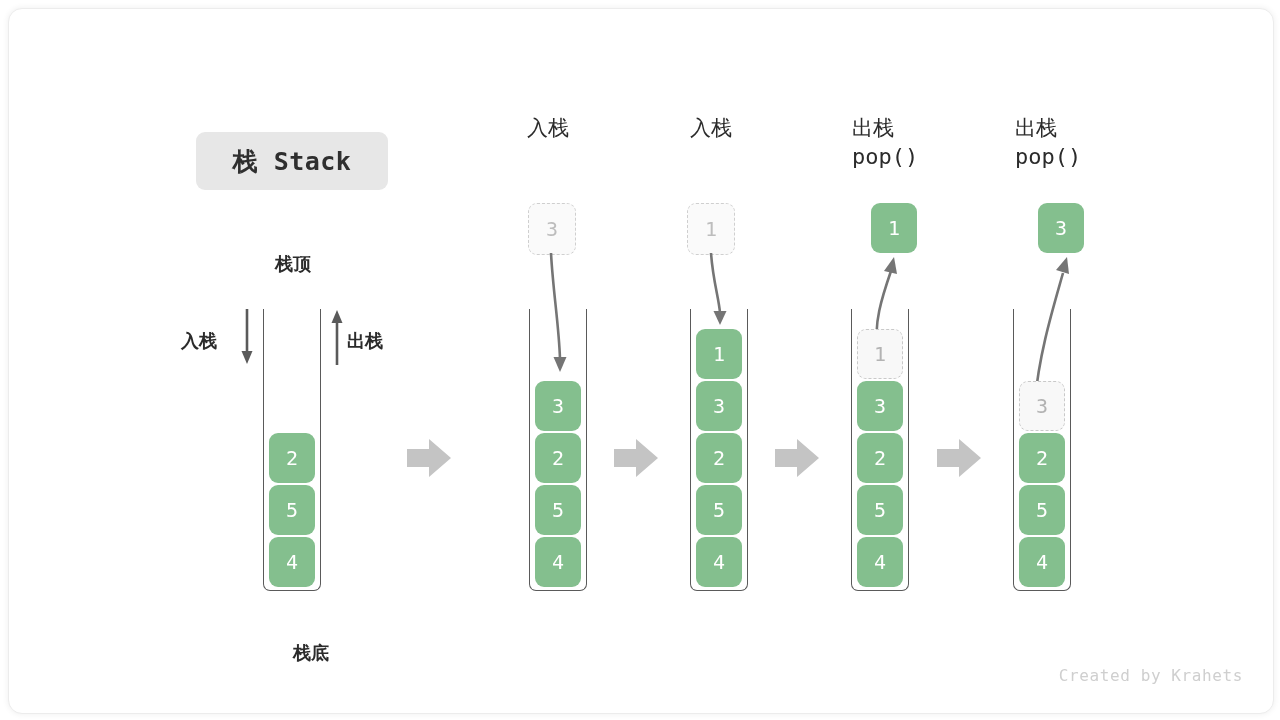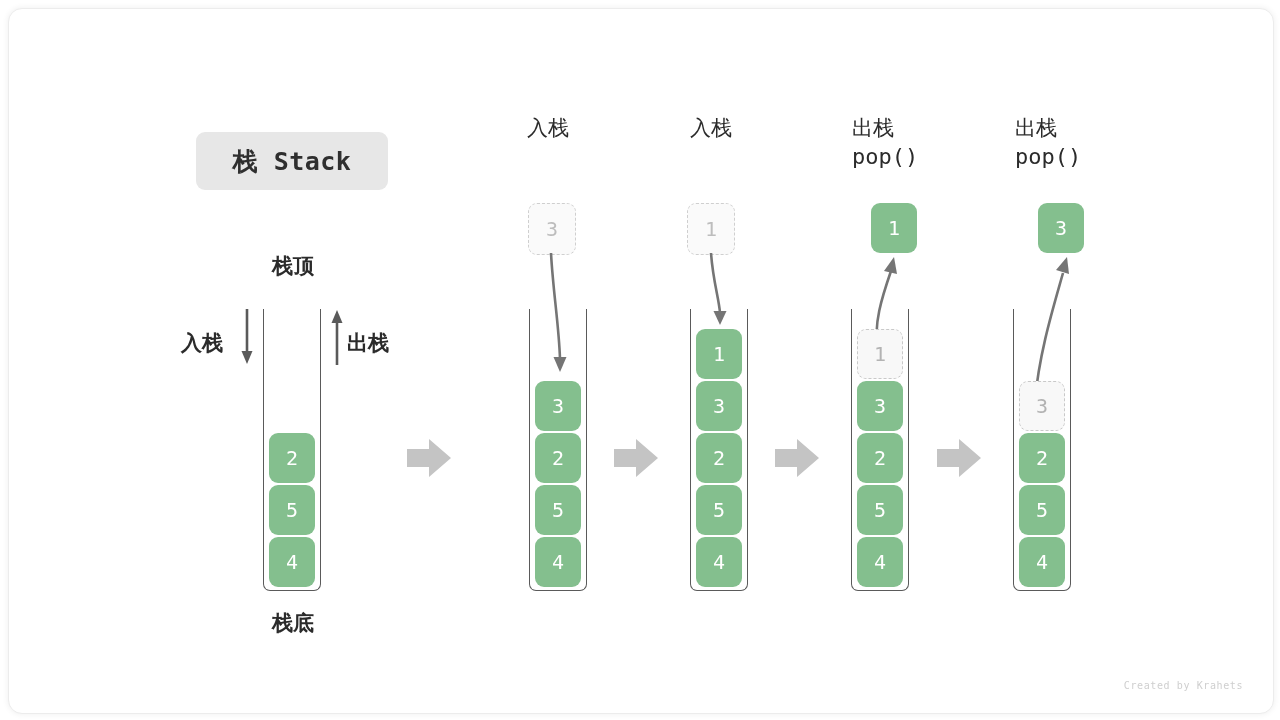--- a/index.html
+++ b/index.html
@@ -26,21 +26,21 @@
     background:#e7e7e7;border-radius:9px;
     display:flex;align-items:center;justify-content:center;margin-top:11px;
   }
   #title-badge .t{
     font-family:"DejaVu Sans Mono","Liberation Mono",monospace;
     font-size:25px;font-weight:bold;color:#2f2f2f;letter-spacing:0.5px;
   }
 
   
   .cn-label{
-    font-size:21px;font-weight:bold;color:#2b2b2b;
+    font-size:18px;font-weight:bold;color:#2b2b2b;
     font-family:Liberation Sans, sans-serif;
     white-space:nowrap;
   }
   .col-head{
     width:160px;text-align:left;
     font-family:"DejaVu Sans","Liberation Sans",sans-serif;
   }
   .col-head .cn{
     font-size:21px;color:#2b2b2b;line-height:27px;display:block;
   }
@@ -90,40 +90,40 @@
     background:#84bf8e;color:#fff;font-size:20px;
     font-family:"DejaVu Sans Mono","Liberation Mono",monospace;
     display:flex;align-items:center;justify-content:center;
   }
   .float-cell.ghost{
     background:#fafafa;border:1.6px dashed #cfcfcf;color:#bdbdbd;
   }
 
   
   #credit{
-    right:30px;bottom:22px;
-    font-family:"DejaVu Sans Mono","Liberation Mono",monospace;
-    font-size:10px;color:#cfcfcf;letter-spacing:0.6px;
+    right:30px;bottom:28px;
+    font-family:"DejaVu Sans Mono","Liberation Mono",monospace;
+    font-size:16px;color:#cfcfcf;letter-spacing:0.6px;
   }
   svg{overflow:visible;}
 </style>
 </head>
 <body>
 
 <div id="card">
 
   <div class="abs" id="title-badge">
     <span class="t">栈 Stack</span>
   </div>
 
   <div class="abs" style="left:248px;top:243px;width:72px;text-align:center;">
     <span class="cn-label">栈顶</span>
   </div>
 
-  <div class="abs" style="left:248px;top:600px;width:72px;text-align:center;">
+  <div class="abs" style="left:248px;top:632px;width:72px;text-align:right;">
     <span class="cn-label">栈底</span>
   </div>
 
   <div class="abs cn-label" style="left:172px;top:320px;">
     <span>入栈</span>
   </div>
   <div class="abs cn-label" style="left:338px;top:320px;">
     <span>出栈</span>
   </div>
 

